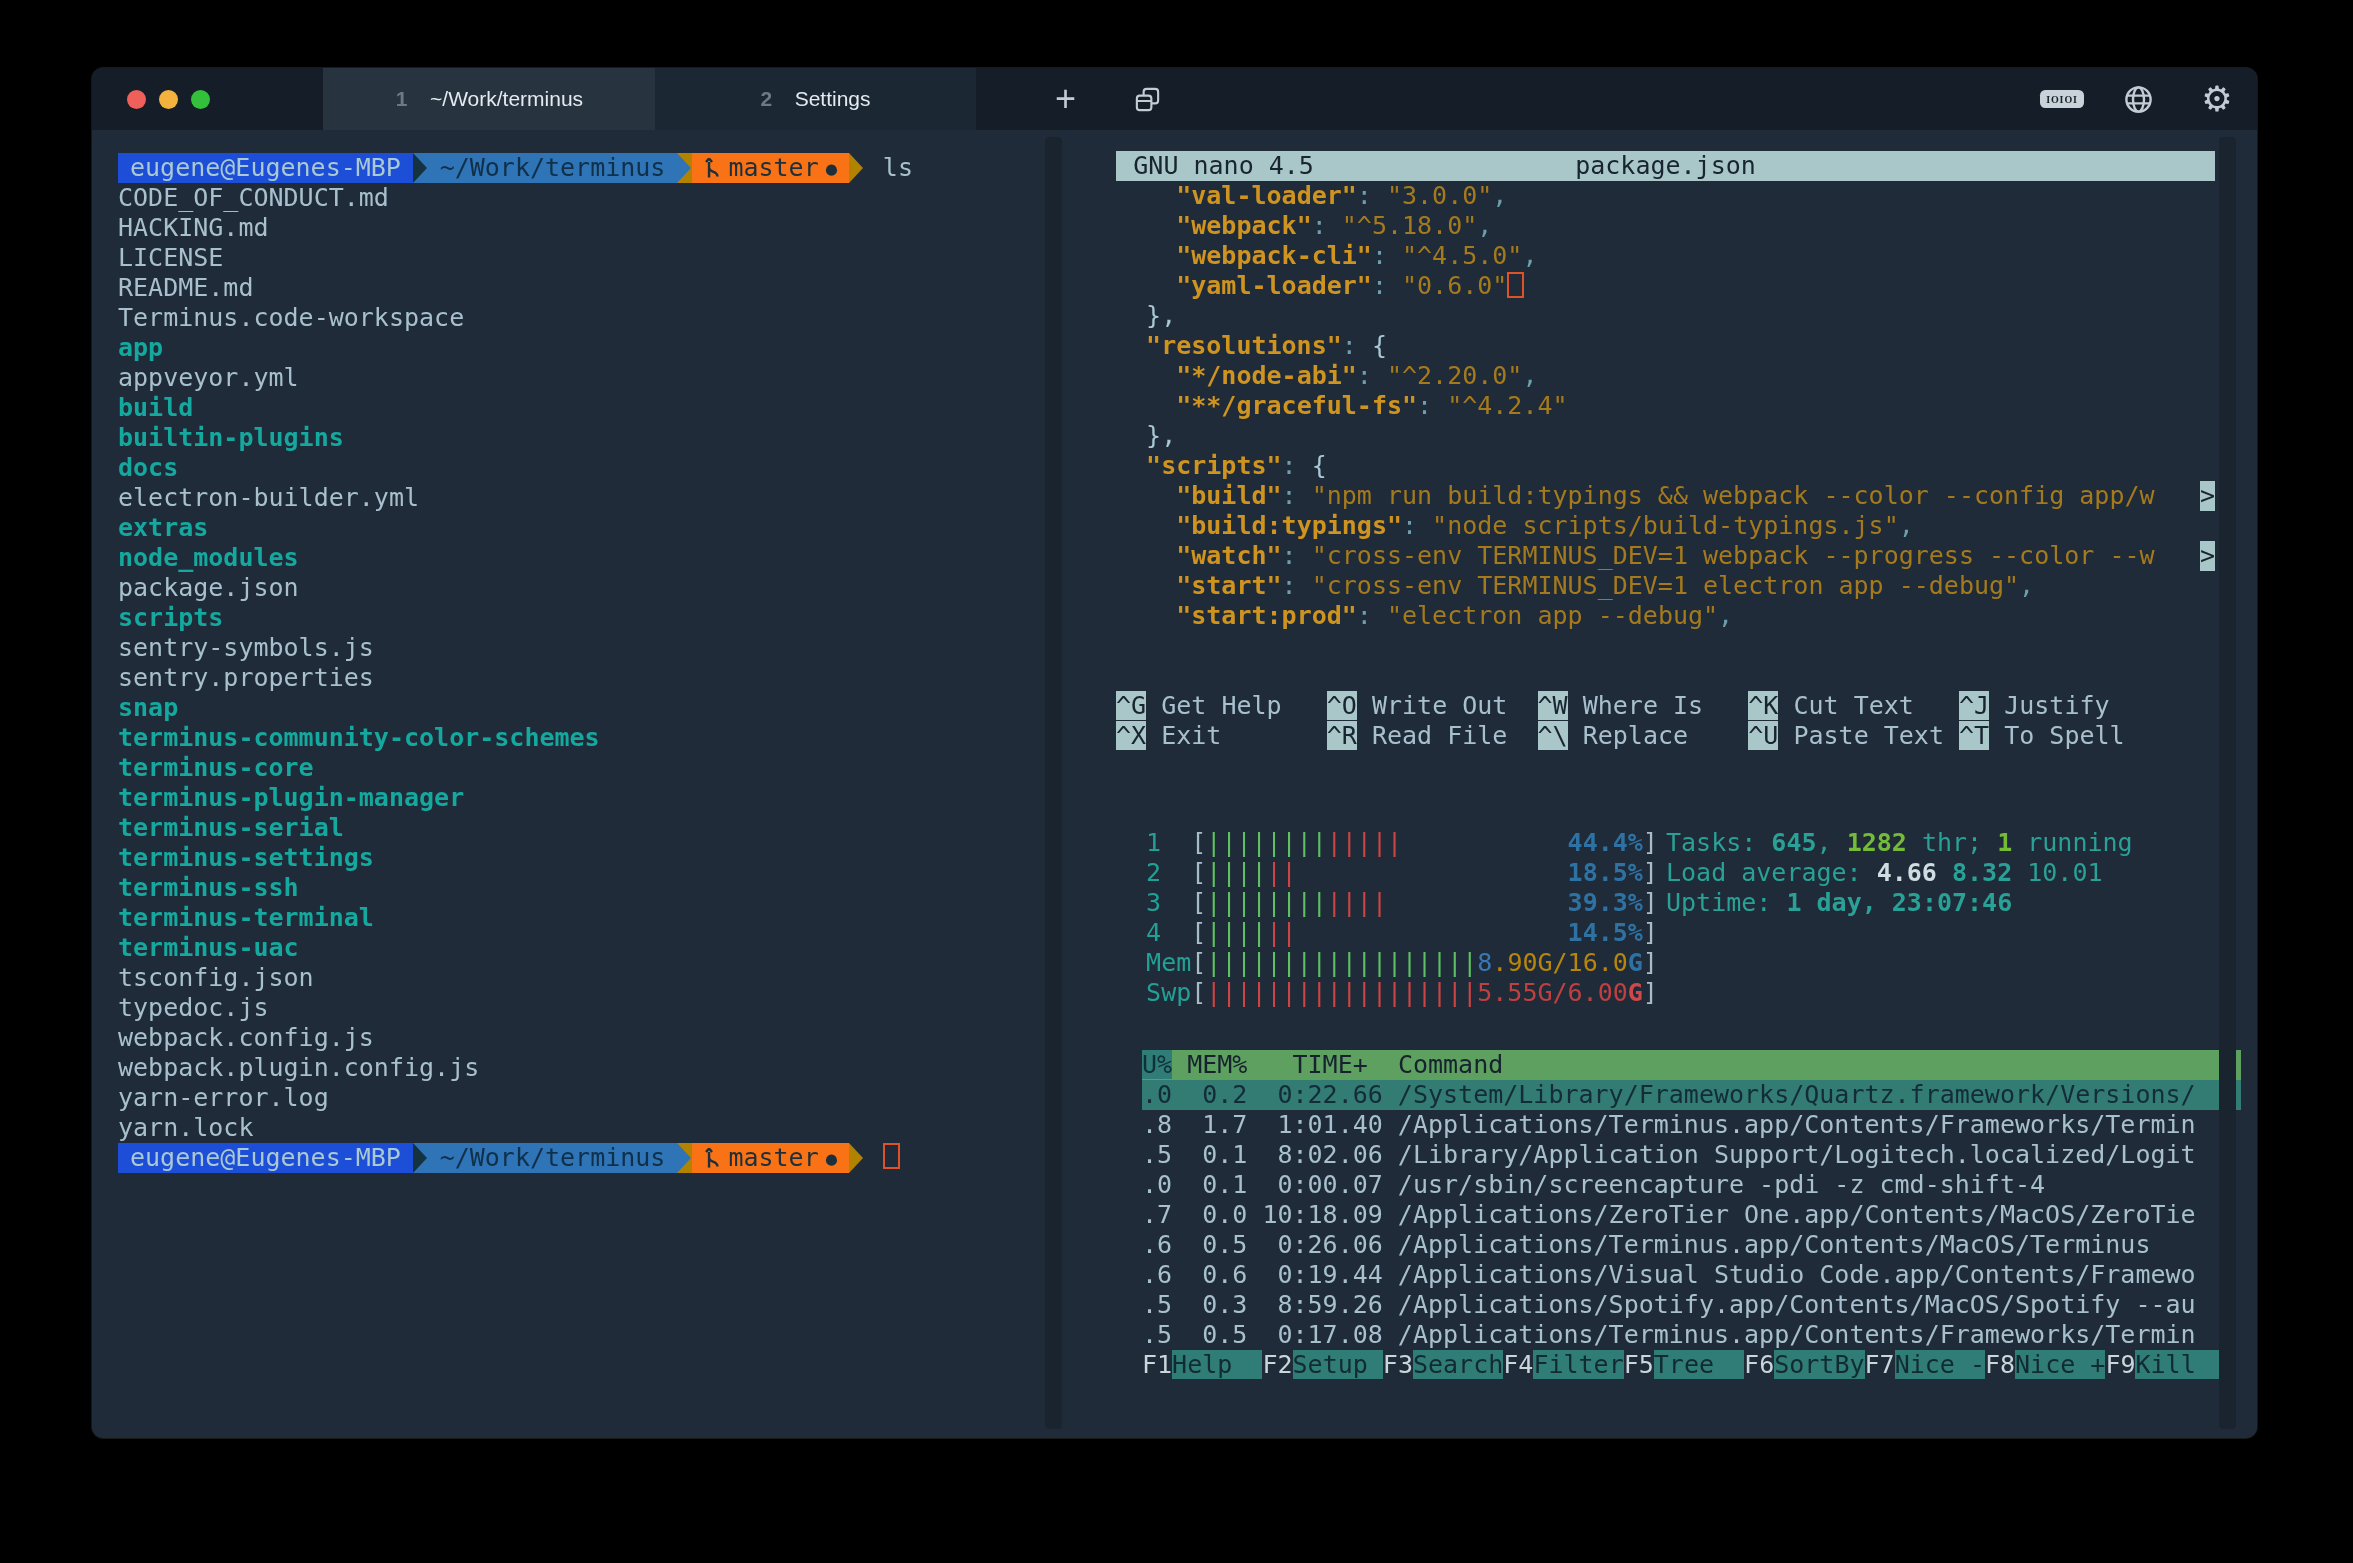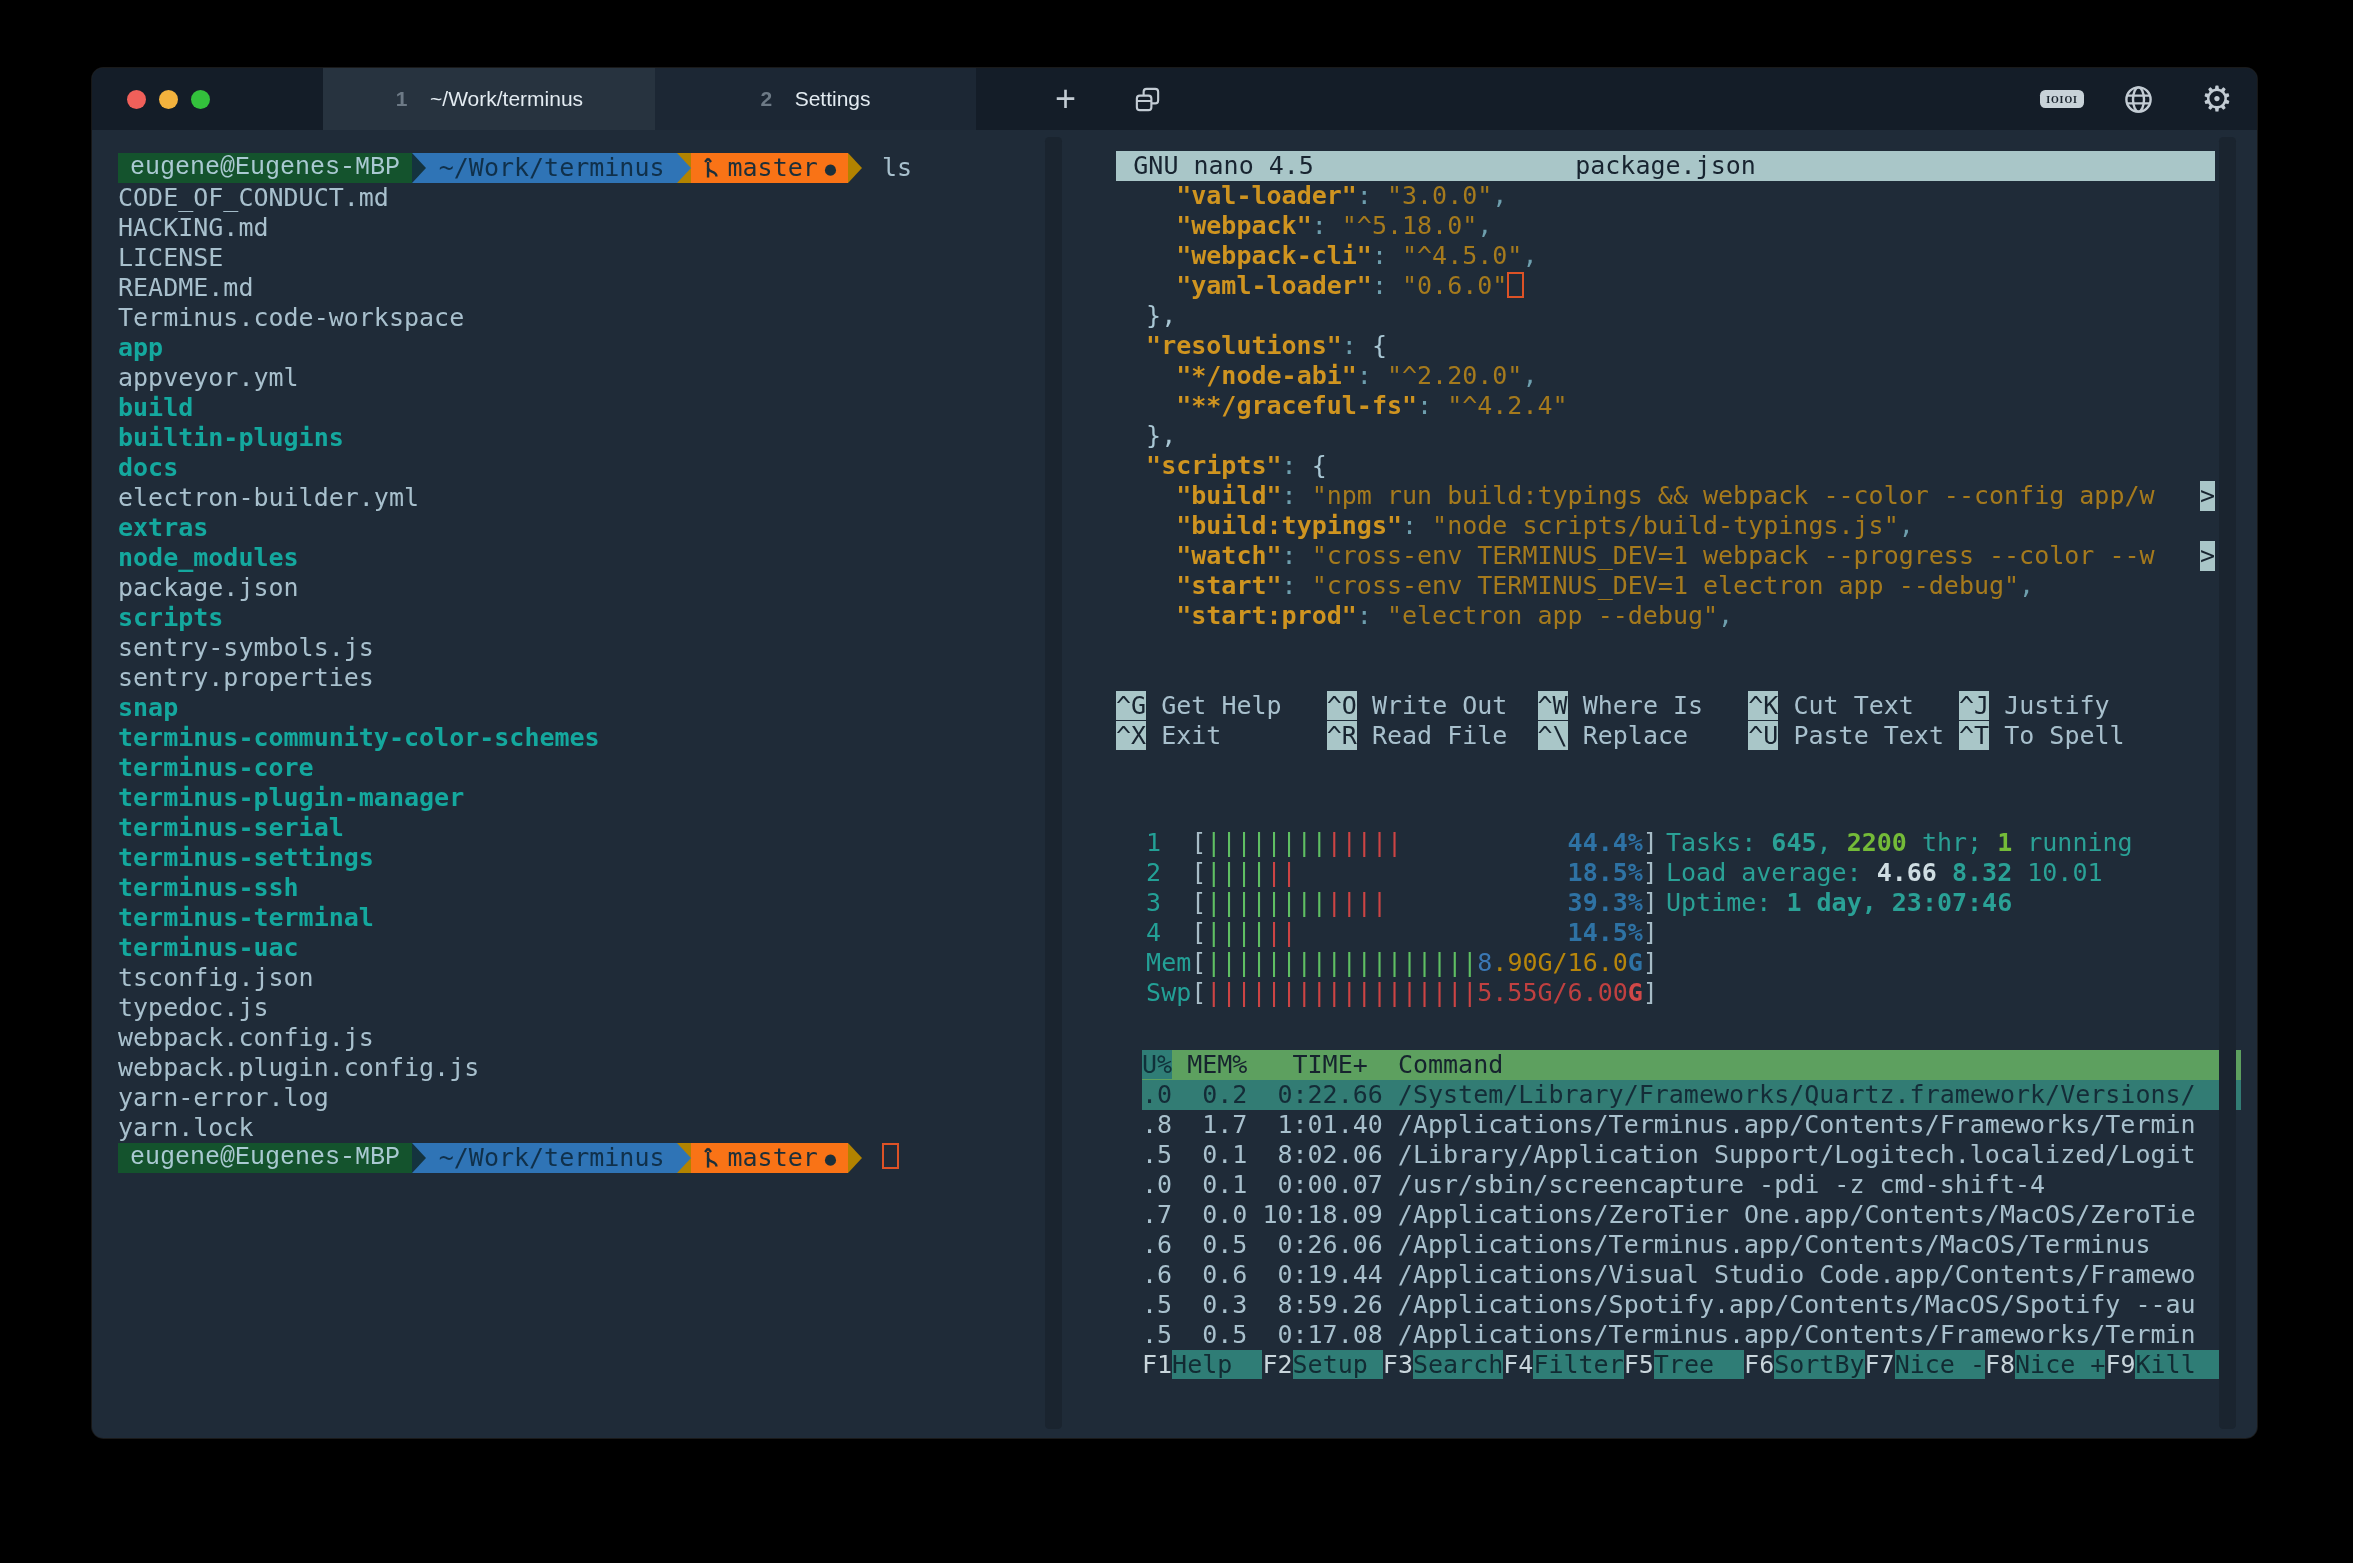--- a/index.html
+++ b/index.html
@@ -65,21 +65,21 @@
   .pane-shell{position:absolute;left:26px;top:85px;width:925px;}
   .pane-nano{position:absolute;left:1024px;top:83px;width:1099px;}
   .pane-htop-meters{position:absolute;left:1024px;top:760px;width:1099px;}
   .tasks{position:absolute;left:550px;top:0;}
   .pane-htop-table{position:absolute;left:1050px;top:982px;width:1099px;}
   .scrollbar{position:absolute;top:69px;height:1292px;width:17.3px;background:#1a242f;border-radius:4.3px;}
   .sb-left{left:953px;} .sb-right{left:2127px;}
   
   .prompt{display:flex;align-items:stretch;}
   .pseg{display:flex;align-items:center;padding:0 12px;}
-  .pseg-user{background:#14532d;color:#aac9d2;font-family:Liberation Mono, monospace;}
+  .pseg-user{background:#1d4ed8;color:#aac9d2;}
   .pseg-cwd{background:#2f74b6;color:#10304a;}
   .pseg-git{background:#f97316;color:#1c2f3a;gap:7px;}
   .gitdot{font-size:19px;line-height:1;}
   .parrow{width:14.7px;height:30px;flex:0 0 14.7px;}
   .parrow::before{content:"";display:block;width:0;height:0;
     border-top:15px solid transparent;border-bottom:15px solid transparent;
     border-left:14.7px solid var(--prev);}
   .pa1{background:#2f74b6;--prev:#14333e;}
   .pa2{background:#b28300;--prev:#2f74b6;}
   .pa3{background:transparent;--prev:#b28300;}
@@ -224,21 +224,21 @@
     <div class="pane-htop-meters term">
       <div>
           <div class="line"><span class="seg-fg">  </span><span class="seg-mlabel">1  </span><span class="seg-brk">[</span><span class="seg-barg">||||||||</span><span class="seg-barr">|||||</span><span class="seg-fg">           </span><span class="seg-pct">44.4%</span><span class="seg-brk">]</span></div>
           <div class="line"><span class="seg-fg">  </span><span class="seg-mlabel">2  </span><span class="seg-brk">[</span><span class="seg-barg">||||</span><span class="seg-barr">||</span><span class="seg-fg">                  </span><span class="seg-pct">18.5%</span><span class="seg-brk">]</span></div>
           <div class="line"><span class="seg-fg">  </span><span class="seg-mlabel">3  </span><span class="seg-brk">[</span><span class="seg-barg">||||||||</span><span class="seg-barr">||||</span><span class="seg-fg">            </span><span class="seg-pct">39.3%</span><span class="seg-brk">]</span></div>
           <div class="line"><span class="seg-fg">  </span><span class="seg-mlabel">4  </span><span class="seg-brk">[</span><span class="seg-barg">||||</span><span class="seg-barr">||</span><span class="seg-fg">                  </span><span class="seg-pct">14.5%</span><span class="seg-brk">]</span></div>
           <div class="line"><span class="seg-fg">  </span><span class="seg-mlabel">Mem</span><span class="seg-brk">[</span><span class="seg-barg">||||||||||||||||||</span><span class="seg-memblue">8</span><span class="seg-memgold">.90G/16.0</span><span class="seg-memtotal">G</span><span class="seg-brk">]</span></div>
           <div class="line"><span class="seg-fg">  </span><span class="seg-mlabel">Swp</span><span class="seg-brk">[</span><span class="seg-barr">||||||||||||||||||</span><span class="seg-swpred">5.55G/6.00</span><span class="seg-swpbold">G</span><span class="seg-brk">]</span></div>
         </div>
       <div class="tasks">
-          <div class="line"><span class="seg-teal">Tasks: </span><span class="seg-tealb">645</span><span class="seg-teal">, </span><span class="seg-greenb">2200</span><span class="seg-teal"> thr; </span><span class="seg-greenb">1</span><span class="seg-teal"> running</span></div>
+          <div class="line"><span class="seg-teal">Tasks: </span><span class="seg-tealb">645</span><span class="seg-teal">, </span><span class="seg-greenb">1282</span><span class="seg-teal"> thr; </span><span class="seg-greenb">1</span><span class="seg-teal"> running</span></div>
           <div class="line"><span class="seg-teal">Load average: </span><span class="seg-whiteb">4.66</span><span class="seg-teal"> </span><span class="seg-tealb">8.32</span><span class="seg-teal"> 10.01</span></div>
           <div class="line"><span class="seg-teal">Uptime: </span><span class="seg-tealb">1 day, 23:07:46</span></div>
         </div>
     </div>
     <div class="pane-htop-table term">
       <div>
           <div class="line row-hdr"><span class="seg-hsort">U%</span><span class="seg-htxt"> MEM%   TIME+  Command</span></div>
           <div class="line row-sel"><span class="seg-selt">.0  0.2  0:22.66 /System/Library/Frameworks/Quartz.framework/Versions/</span></div>
           <div class="line"><span class="seg-fg">.8  1.7  1:01.40 /Applications/Terminus.app/Contents/Frameworks/Termin</span></div>
           <div class="line"><span class="seg-fg">.5  0.1  8:02.06 /Library/Application Support/Logitech.localized/Logit</span></div>

